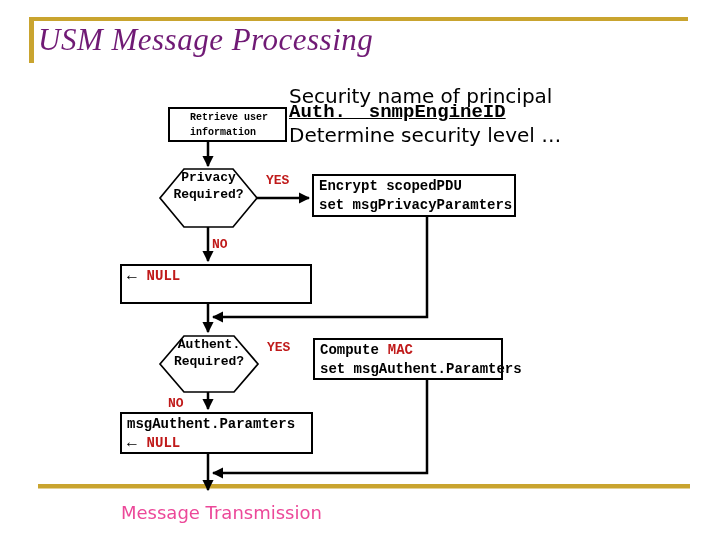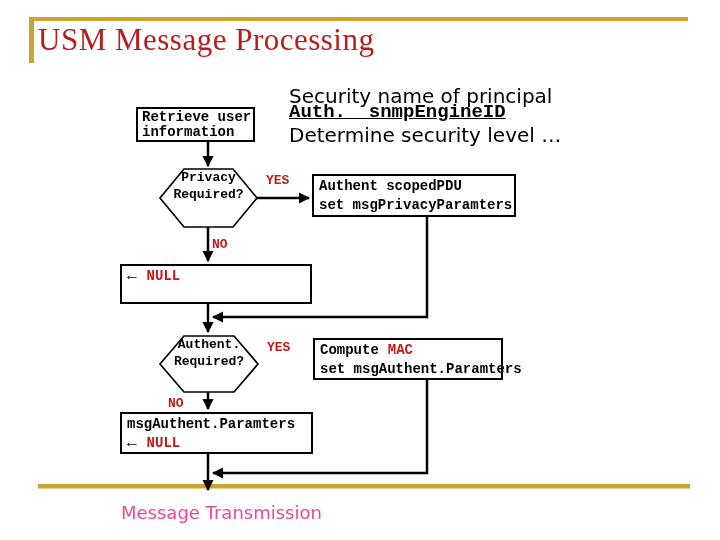--- a/index.html
+++ b/index.html
@@ -5,38 +5,38 @@
   html,body{margin:0;padding:0;background:#ffffff;}
   #slide{position:relative;width:720px;height:540px;background:#ffffff;overflow:hidden;
          font-family:"Liberation Sans",sans-serif;}
 
   
   .gold-top{position:absolute;left:30px;top:17px;width:658px;height:4px;background:#C9A42F;}
   .gold-left{position:absolute;left:29px;top:17px;width:5px;height:46px;background:#C9A42F;}
 
   
   .title{position:absolute;left:38px;top:22px;font-family:"Liberation Serif",serif;
-         font-size:31px;letter-spacing:0.5px;color:#b91c1c;white-space:nowrap;}
+         font-size:31px;letter-spacing:0.5px;color:#701a75;white-space:nowrap;font-style:italic;}
 
   
   .note{position:absolute;color:#000;white-space:pre;}
   .note.sans{font-family:"DejaVu Sans","Liberation Sans",sans-serif;font-size:20px;}
   .note.mono{font-family:"Liberation Mono",monospace;font-weight:bold;font-size:19px;}
   .n1{left:289px;top:84px;}
   .n2{left:289px;top:101px;text-decoration:underline;}
   .n3{left:289px;top:123px;}
 
   
   svg.flow{position:absolute;left:0;top:0;}
 
   
   .pbox{position:absolute;border:2px solid #000;background:#fff;color:#000;
         font-family:"Liberation Mono",monospace;font-weight:bold;font-size:14px;
         line-height:19px;padding:1px 5px;white-space:nowrap;box-sizing:border-box;}
-  .b-retrieve{left:136px;top:107px;width:119px;height:35px;font-size:14px;line-height:15px;padding:1px 4px;}
+  .b-retrieve{left:168px;top:107px;width:119px;height:35px;font-size:10px;line-height:15px;padding:1px 20px;}
   .b-encrypt{left:312px;top:174px;width:204px;height:43px;}
   .b-privnull{left:120px;top:264px;width:192px;height:40px;line-height:18px;}
   .b-compute{left:313px;top:338px;width:190px;height:42px;}
   .b-authnull{left:120px;top:412px;width:193px;height:42px;line-height:19px;}
 
   
   .dtext{position:absolute;display:flex;flex-direction:column;
          align-items:center;text-align:center;color:#000;
          font-family:"Liberation Mono",monospace;font-weight:bold;font-size:13px;line-height:17px;}
   .d-privacy{left:160px;top:169px;width:97px;height:58px;}
@@ -102,21 +102,21 @@
 
   <div class="dtext d-privacy">
     <div>Privacy</div>
     <div>Required?</div>
   </div>
 
   <div class="branch yes1">YES</div>
   <div class="branch no1">NO</div>
 
   <div class="pbox b-encrypt">
-    <div>Authent scopedPDU</div>
+    <div>Encrypt scopedPDU</div>
     <div>set msgPrivacyParamters</div>
   </div>
 
   <div class="pbox b-privnull">
     <div><span class="assign-arrow">←</span><span class="red gap">NULL</span></div>
   </div>
 
   <div class="dtext d-authent">
     <div>Authent.</div>
     <div>Required?</div>

